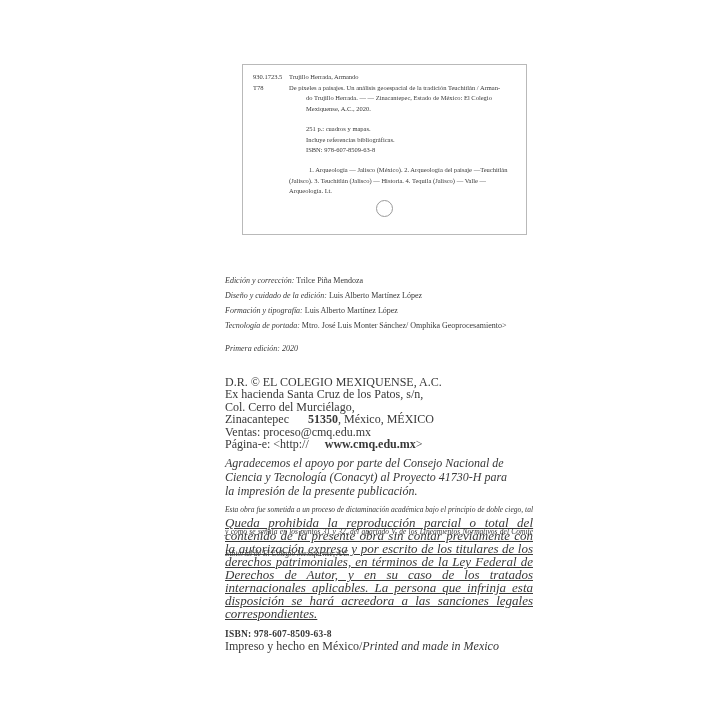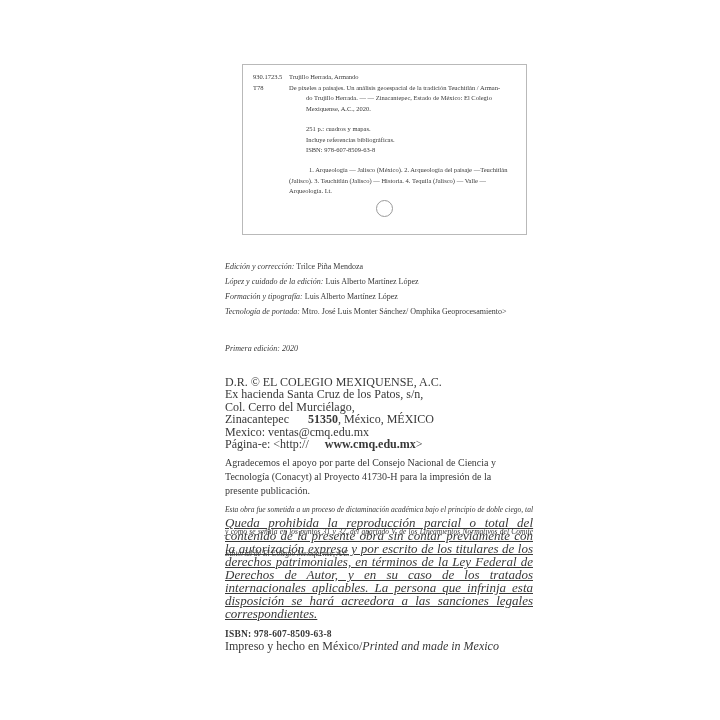--- a/index.html
+++ b/index.html
@@ -28,24 +28,24 @@
   .c-s1{left:66px;top:100px;}
   .c-s2{left:46px;top:110.5px;}
   .c-s3{left:46px;top:121px;}
   .c-circle{
     position:absolute;left:133px;top:135px;width:15px;height:15px;
     border:1px solid #9a9a9a;border-radius:50%;
   }
 
   
   .blk{position:absolute;left:225px;}
-  #credits{top:259px;font-size:8px;line-height:15px;}
+  #credits{top:273px;font-size:8px;line-height:15px;}
   #edition{top:344px;font-size:8px;font-style:italic;text-align:center;}
   #publisher{top:376px;font-size:12px;line-height:12.4px;}
-  #ack{top:456px;width:292px;font-size:10px;line-height:14px;}
+  #ack{top:456px;width:292px;font-size:12px;line-height:14px;font-style:italic;}
   #review{top:499px;width:308px;font-size:7.5px;line-height:22px;font-style:italic;text-align:justify;}
   #copyright{top:516px;width:308px;font-size:13px;line-height:13px;font-style:italic;text-align:justify;text-decoration:underline;}
   #printed{top:639px;font-size:12px;}
   #isbn{top:629px;font-size:9.5px;font-weight:bold;letter-spacing:0.2px;}
 </style>
 </head>
 <body>
 
 <div id="card">
   <div class="cline c-call1">930.1723.5</div>
@@ -58,33 +58,33 @@
   <div class="cline c-p2">Incluye referencias bibliográficas.</div>
   <div class="cline c-p3">ISBN: 978-607-8509-63-8</div>
   <div class="cline c-s1">1. Arqueología — Jalisco (México). 2. Arqueología del paisaje —Teuchitlán</div>
   <div class="cline c-s2">(Jalisco). 3. Teuchitlán (Jalisco) — Historia. 4. Tequila (Jalisco) — Valle —</div>
   <div class="cline c-s3">Arqueología. I.t.</div>
   <div class="c-circle"></div>
 </div>
 
 <div id="credits" class="blk">
   <div><span class="i">Edición y corrección:</span><span> Trilce Piña Mendoza</span></div>
-  <div><span class="i">López y cuidado de la edición:</span><span> Luis Alberto Martínez López</span></div>
+  <div><span class="i">Diseño y cuidado de la edición:</span><span> Luis Alberto Martínez López</span></div>
   <div><span class="i">Formación y tipografía:</span><span> Luis Alberto Martínez López</span></div>
   <div><span class="i">Tecnología de portada:</span><span> Mtro. José Luis Monter Sánchez/ Omphika Geoprocesamiento&gt;</span></div>
 </div>
 
 <div id="edition" class="blk">Primera edición: 2020</div>
 
 <div id="publisher" class="blk">
   <div>D.R. © EL COLEGIO MEXIQUENSE, A.C.</div>
   <div>Ex hacienda Santa Cruz de los Patos, s/n,</div>
   <div>Col. Cerro del Murciélago,</div>
   <div><span>Zinacantepec </span><span class="b">51350</span><span>, México, MÉXICO</span></div>
-  <div>Mexico: ventas@cmq.edu.mx</div>
+  <div>Ventas: proceso@cmq.edu.mx</div>
   <div><span>Página-e: &lt;http://</span><span class="b">www.cmq.edu.mx</span><span>&gt;</span></div>
 </div>
 
 <div id="ack" class="blk">Agradecemos el apoyo por parte del Consejo Nacional de Ciencia y Tecnología (Conacyt) al Proyecto 41730-H para la impresión de la presente publicación.</div>
 
 <div id="review" class="blk">Esta obra fue sometida a un proceso de dictaminación académica bajo el principio de doble ciego, tal y como se señala en los puntos 31 y 32, del apartado V, de los Lineamientos Normativos del Comité Editorial de El Colegio Mexiquense, A.C.</div>
 
 <div id="copyright" class="blk">Queda prohibida la reproducción parcial o total del contenido de la presente obra sin contar previamente con la autorización expresa y por escrito de los titulares de los derechos patrimoniales, en términos de la Ley Federal de Derechos de Autor, y en su caso de los tratados internacionales aplicables. La persona que infrinja esta disposición se hará acreedora a las sanciones legales correspondientes.</div>
 
 <div id="printed" class="blk"><span>Impreso y hecho en México/</span><span class="i">Printed and made in Mexico</span></div>

